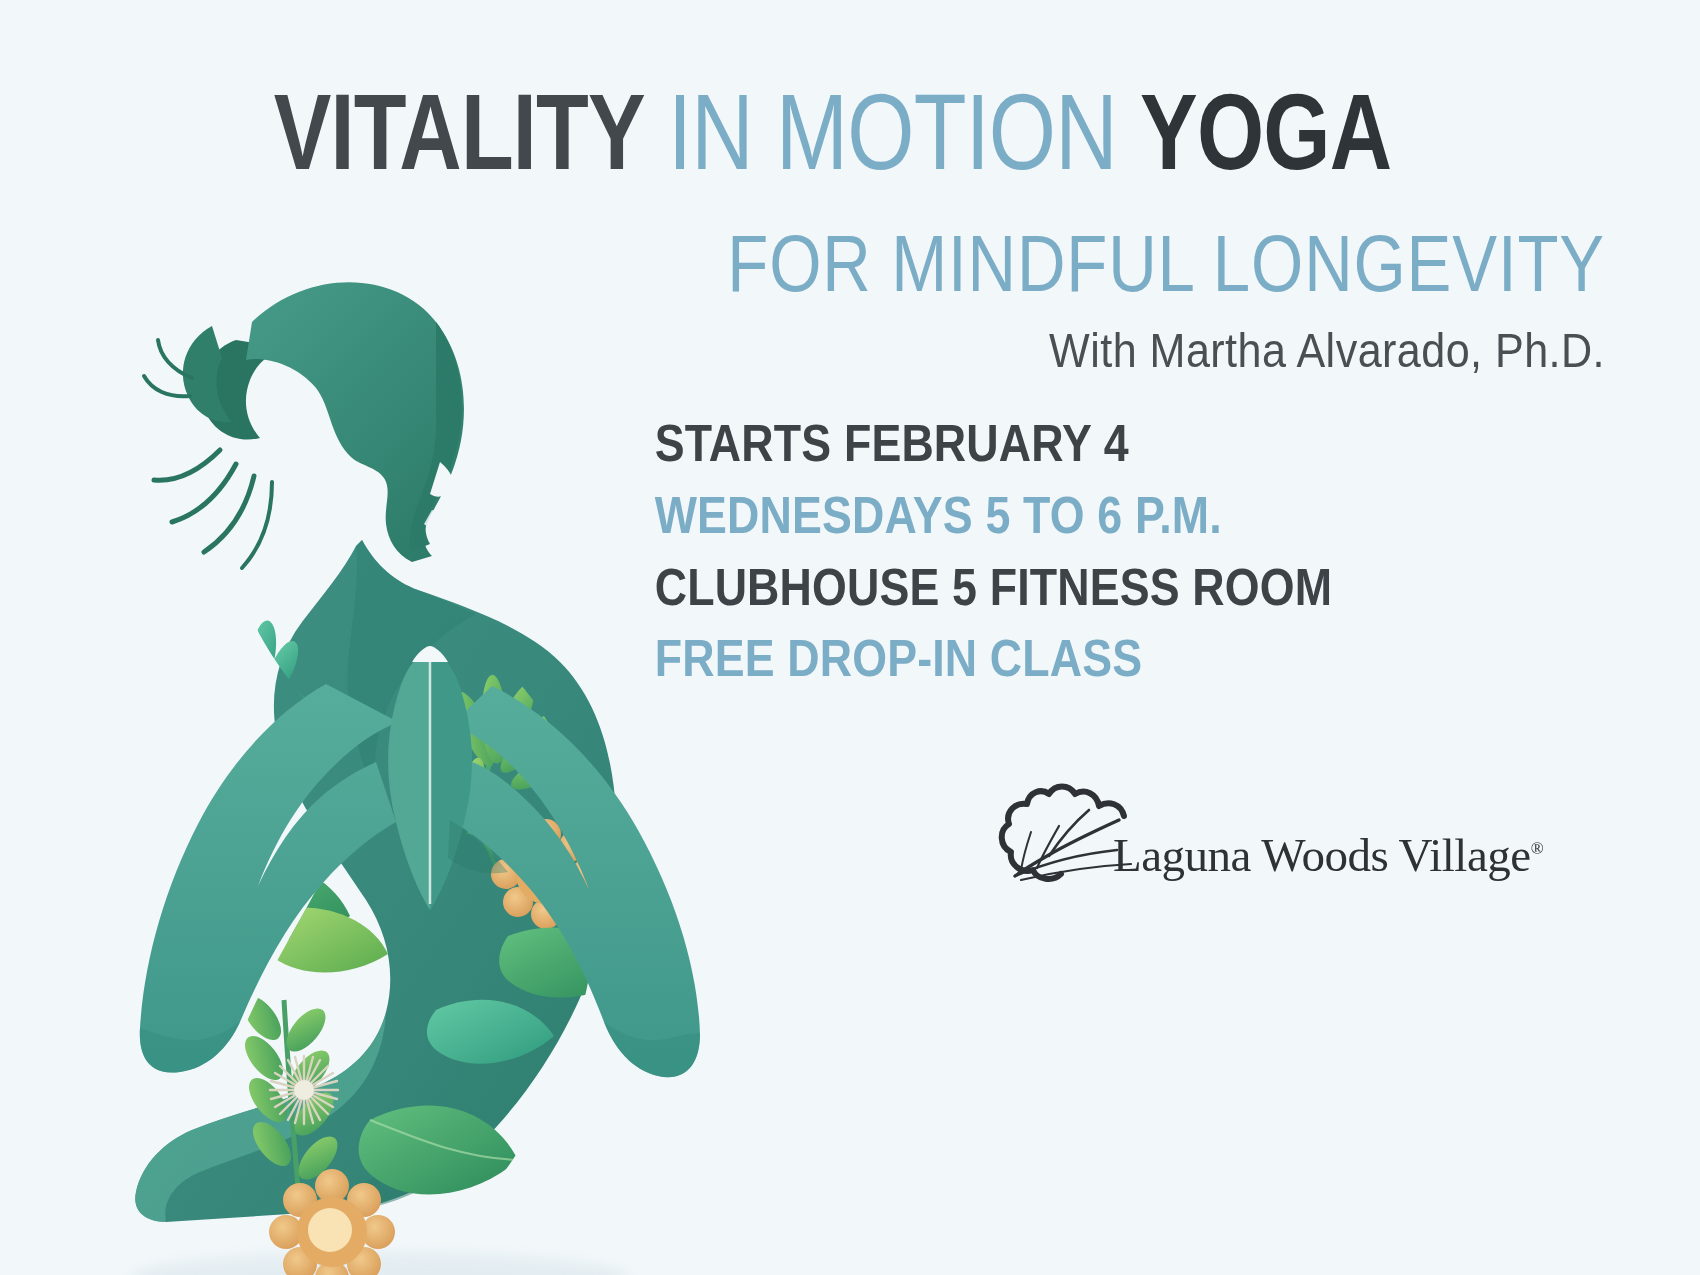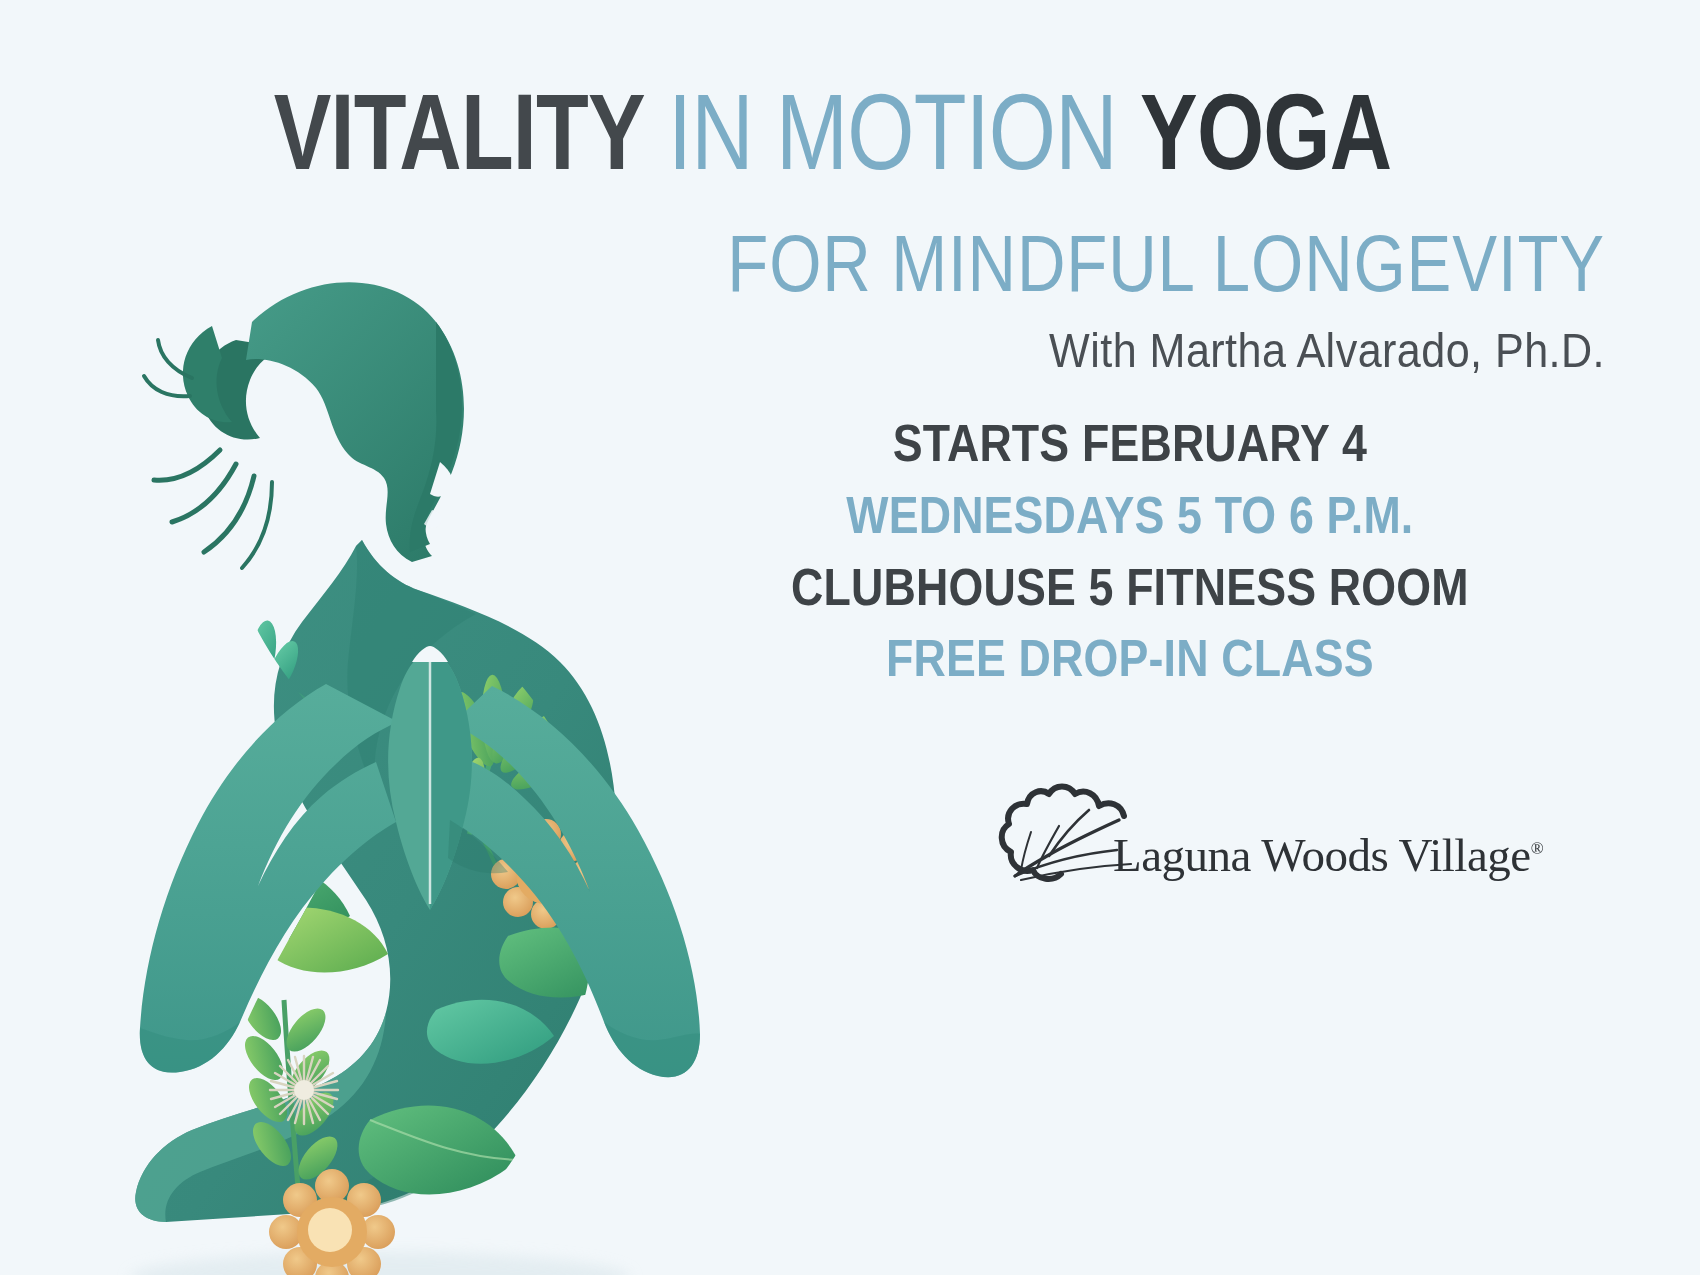--- a/index.html
+++ b/index.html
@@ -76,21 +76,21 @@
     white-space: nowrap;
     transform: scaleX(0.88);
     transform-origin: 100% 50%;
   }
 
   .details {
     position: absolute;
     left: 500px;
     top: 408px;
     width: 1105px;
-    text-align: center;
+    text-align: left;
   }
   .detail-line {
     font-family: "Liberation Sans Narrow", "Liberation Sans", sans-serif;
     font-size: 52px;
     font-weight: 700;
     line-height: 1.38;
     letter-spacing: 0.2px;
     white-space: nowrap;
     transform: scaleX(0.86);
     transform-origin: 100% 50%;

